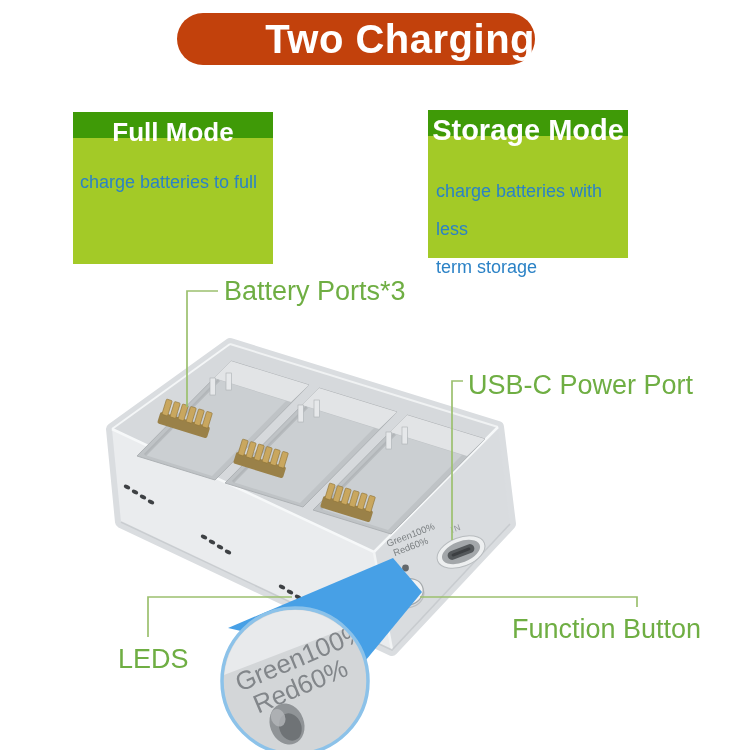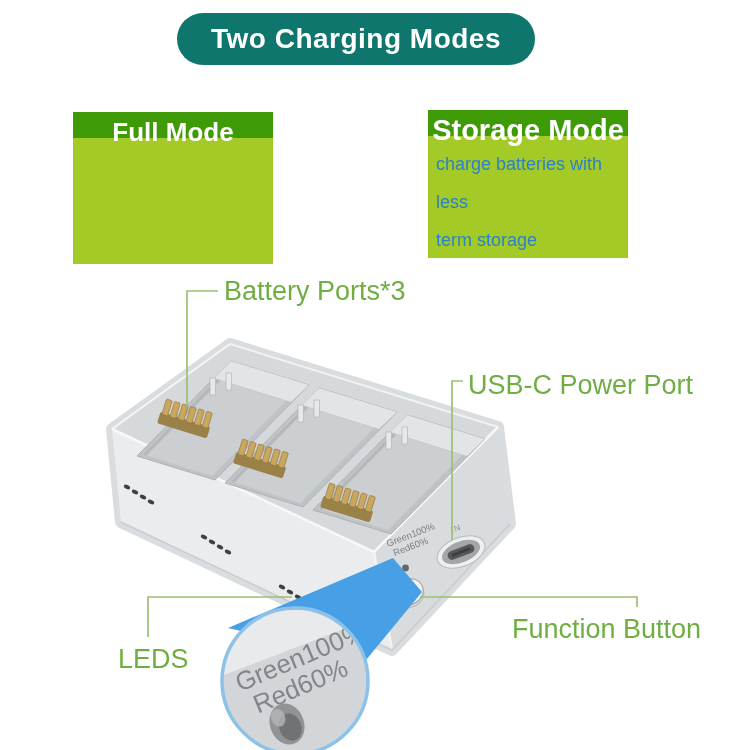--- a/index.html
+++ b/index.html
@@ -1,49 +1,50 @@
 <!DOCTYPE html>
 <html><head>
 <meta charset="utf-8">
 <style>
   html,body{margin:0;padding:0;background:#ffffff;}
   .stage{position:relative;width:750px;height:750px;background:#ffffff;overflow:hidden;
          font-family:"Liberation Sans",sans-serif;}
-  .banner{position:absolute;left:177px;top:13px;width:358px;height:52px;background:#0f766e;
-          border-radius:27px;color:#ffffff;font-size:28px;font-weight:bold;text-align:center;
+  .banner{position:absolute;left:177px;top:13px;width:358px;height:52px;background:#c2410c;
+          border-radius:27px;color:#ffffff;font-size:40px;font-weight:bold;text-align:right;
           line-height:52px;letter-spacing:.5px;}
   .mode-card{position:absolute;width:200px;background:#a3ca27;}
   .mode-card.full{left:73px;top:112px;height:152px;}
   .mode-card.storage{left:428px;top:110px;height:148px;}
   .mode-header{height:26px;background:#3f9a07;color:#ffffff;font-weight:bold;
                text-align:center;line-height:41px;}
   .mode-card.full .mode-header{font-size:26px;}
   .mode-card.storage .mode-header{font-size:29px;}
   .mode-body{color:#2b82c6;}
   .mode-card.full .mode-body{padding:34px 0 0 7px;font-size:18px;}
-  .mode-card.storage .mode-body{padding:9px 0 0 8px;font-size:18px;line-height:38px;}
+  .mode-card.storage .mode-body{padding:9px 0 0 8px;font-size:18px;line-height:38px;margin-top:27px;}
   svg{position:absolute;left:0;top:0;}
   .callout{font:25px "Liberation Sans",sans-serif;fill:#6fae43;}
   .callout.big{font-size:27px;}
   .cline{stroke:#9cc06f;stroke-width:1.7;fill:none;}
   .tinytxt{font:9.5px "Liberation Sans",sans-serif;fill:#7c8083;}
   .intxt{font:8.5px "Liberation Sans",sans-serif;fill:#92969a;letter-spacing:1px;}
   .magtxt{font:26px "Liberation Sans",sans-serif;fill:#82868a;}
 </style>
 </head>
 <body>
 
 <div class="stage">
 
   <div class="banner">
     <span>Two Charging Modes</span>
   </div>
 
   <div class="mode-card full">
     <div class="mode-header">Full Mode</div>
+    <div class="mode-body">charge batteries to full</div>
   </div>
 
   <div class="mode-card storage">
     <div class="mode-header">Storage Mode</div>
     <div class="mode-body">
       <div>charge batteries with less</div>
       <div>term storage</div>
     </div>
   </div>
 

